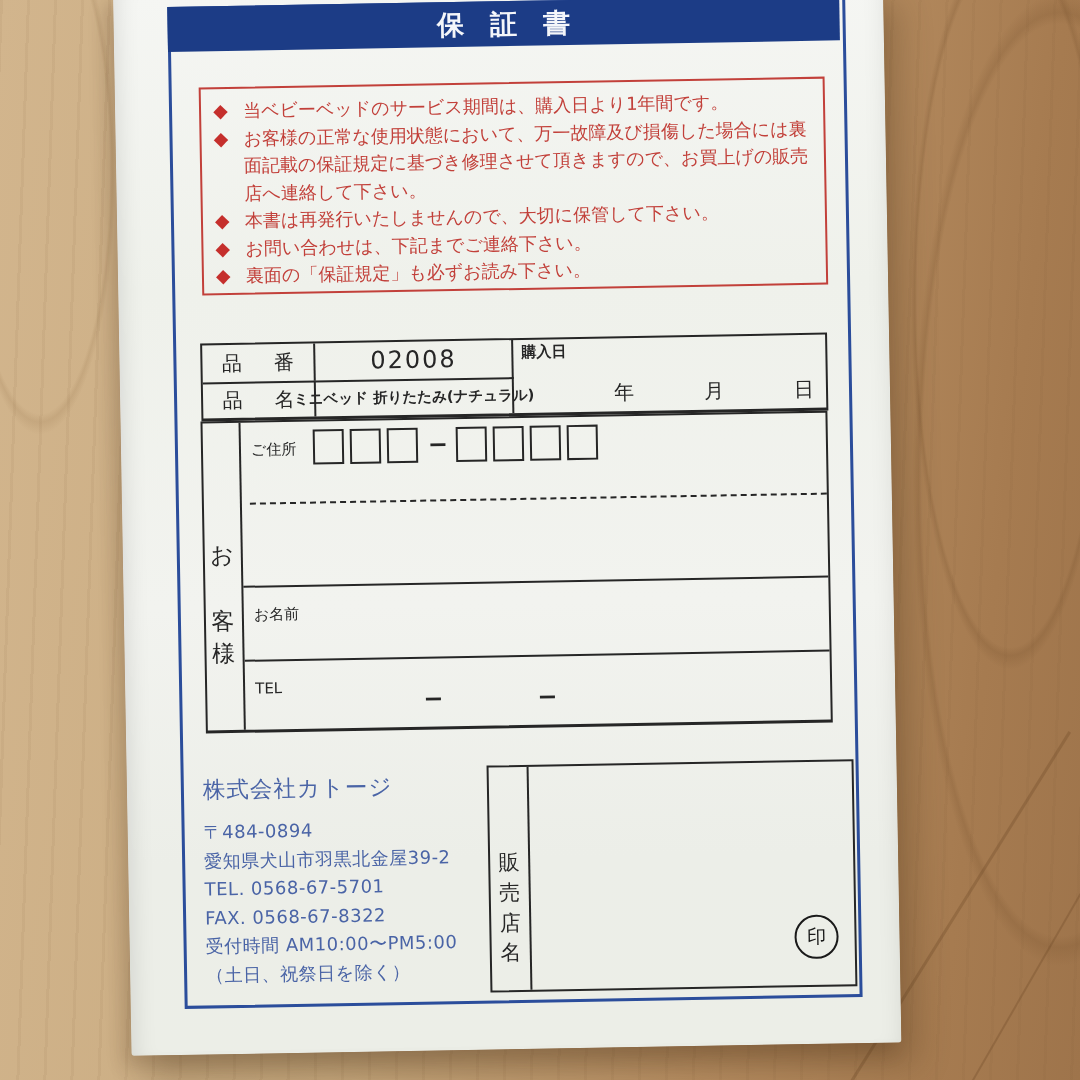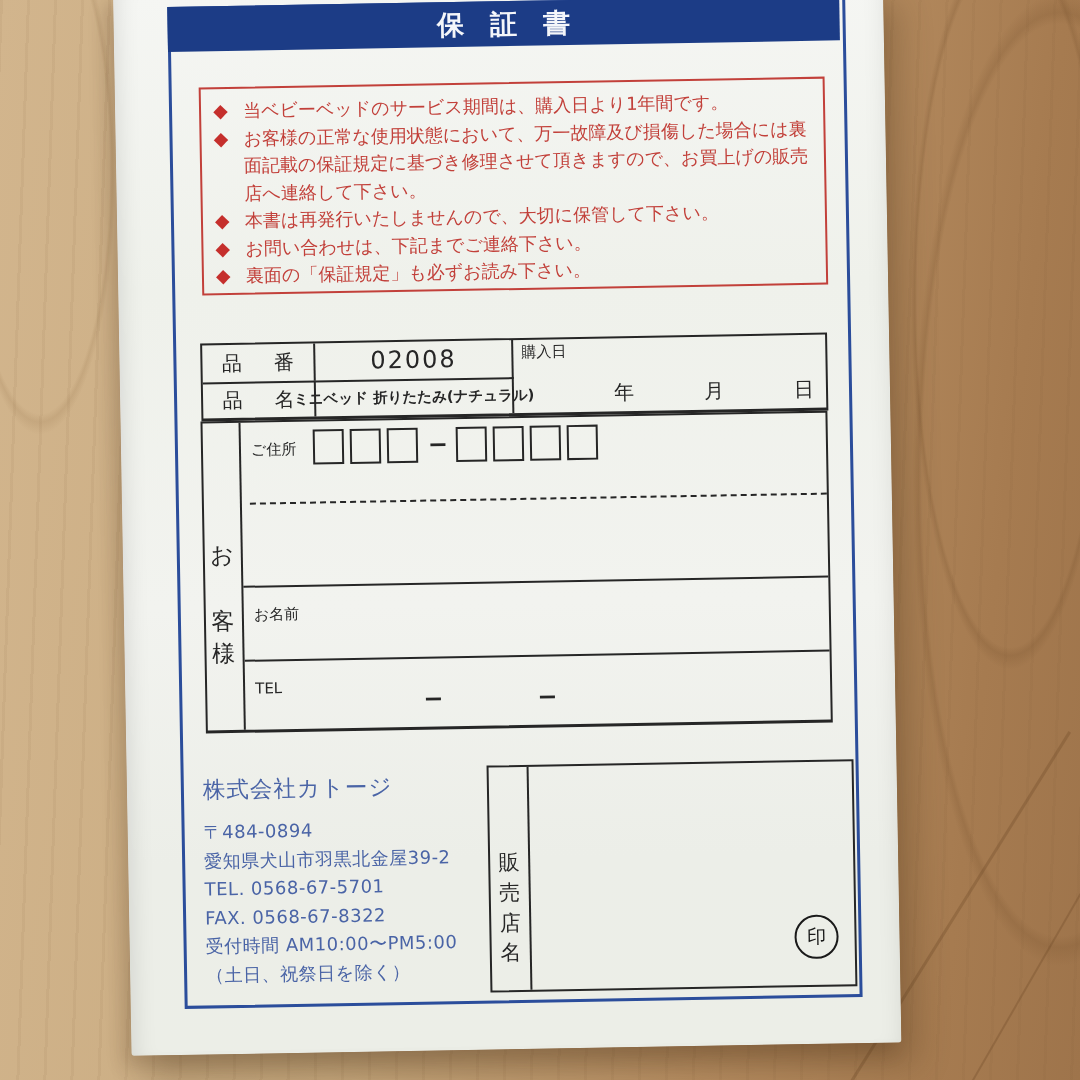--- a/index.html
+++ b/index.html
@@ -80,21 +80,21 @@
     border:2.5px solid var(--ink);border-bottom-width:3.5px;
     display:grid;grid-template-columns:113px 198px 1fr;grid-template-rows:1fr 1fr;
   }
   .pcell{position:relative;display:flex;align-items:center;justify-content:center;box-sizing:border-box;}
   .pcell.c1,.pcell.c2{border-right:2px solid var(--ink);}
   .pcell.r2{border-top:2px solid var(--ink);}
   .plabel{font-size:20px;letter-spacing:6px;padding-left:6px;}
   .part-no{font-size:24px;letter-spacing:2px;}
   .pname{font-size:14.5px;font-weight:bold;white-space:nowrap;}
   .pdate{grid-column:3;grid-row:1/3;display:block;}
-  .pdate .pd-label{position:absolute;left:8px;top:3px;font-size:15px;}
+  .pdate .pd-label{position:absolute;left:8px;top:3px;font-size:15px;font-weight:bold;}
   .pdate .ymd{
     position:absolute;left:0;right:0;bottom:5px;
     display:flex;justify-content:space-between;
     padding-left:100px;padding-right:12px;font-size:20px;
   }
 
   .ctable{
     position:absolute;left:80px;top:429px;width:627px;height:312px;
     box-sizing:border-box;
     border:2.5px solid var(--ink);border-bottom-width:3.5px;

